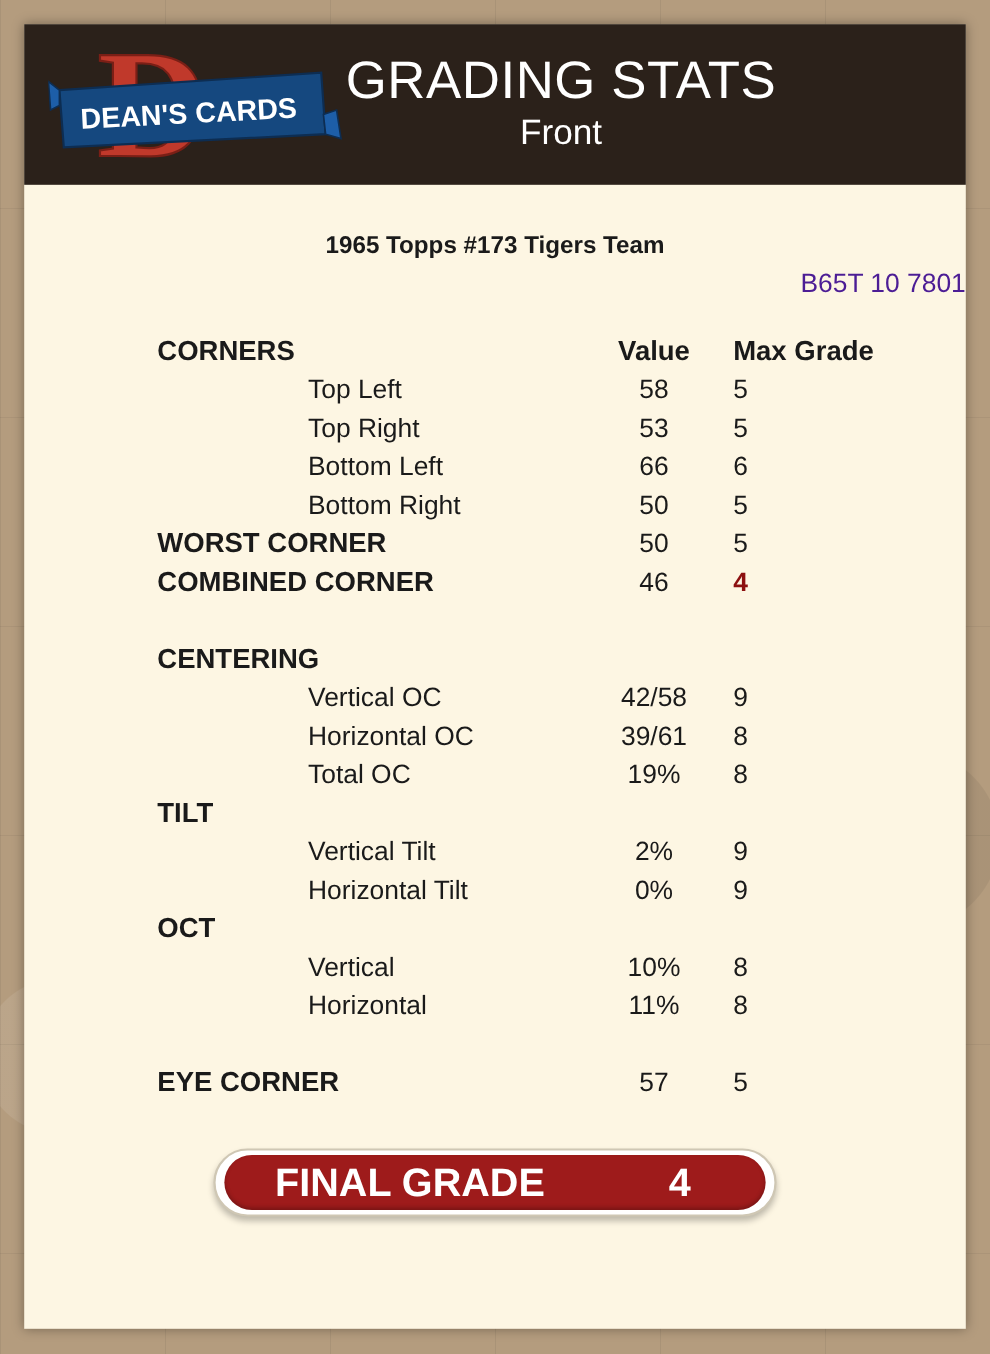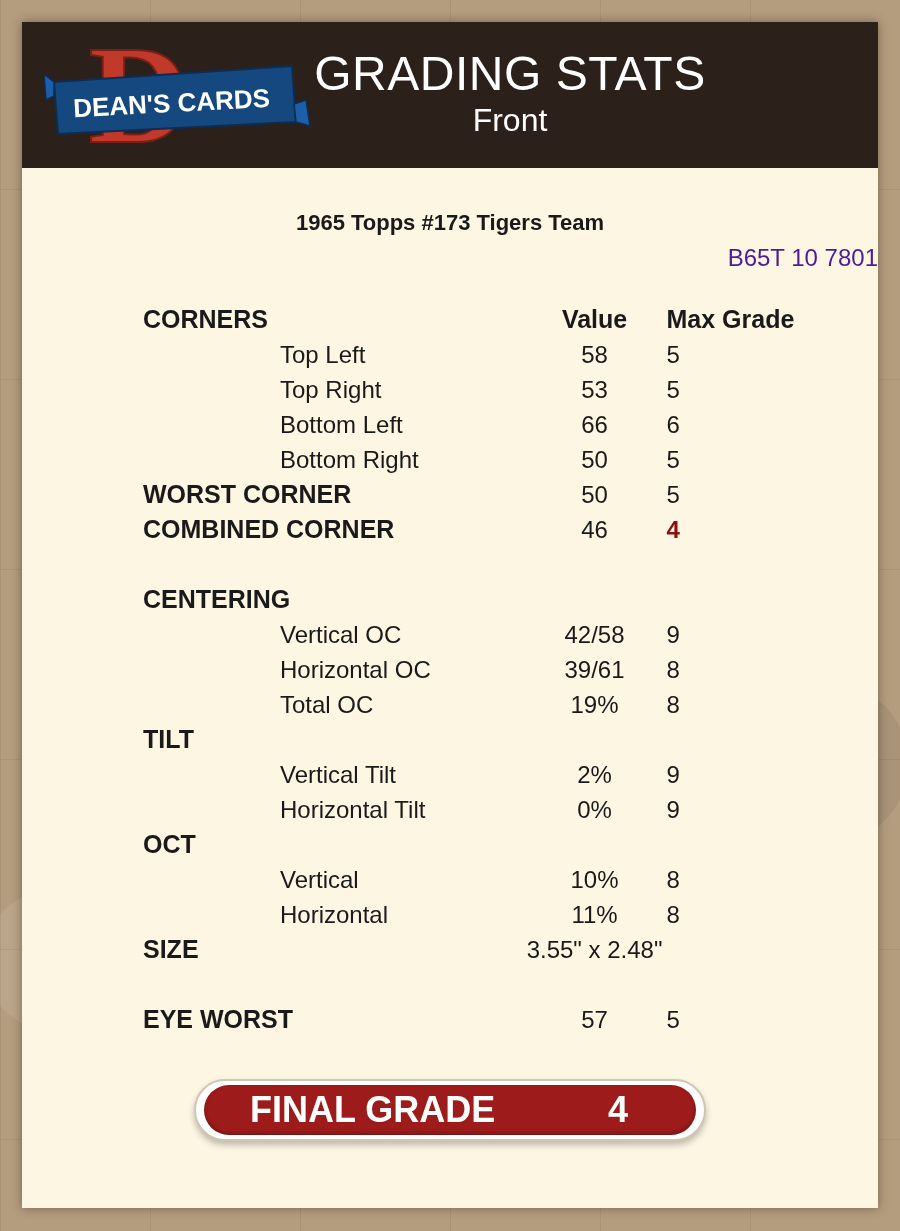--- a/index.html
+++ b/index.html
@@ -279,32 +279,27 @@
           <td class="c-label indent">Vertical</td>
           <td class="c-value">10%</td>
           <td class="c-grade">8</td>
         </tr>
         <tr>
           <td class="c-label indent">Horizontal</td>
           <td class="c-value">11%</td>
           <td class="c-grade">8</td>
         </tr>
 
-        <tr>
-          <td class="c-label"><span class="hdr-label">SIZE</span></td>
-          <td class="c-value size-val">3.55" x 2.48"</td>
-          <td class="c-grade"></td>
-        </tr>
 
         <tr class="spacer-row">
             <td colspan="3"></td>
           </tr>
 
         <tr>
-          <td class="c-label"><span class="hdr-label">EYE WORST</span></td>
+          <td class="c-label"><span class="hdr-label">EYE CORNER</span></td>
           <td class="c-value">57</td>
           <td class="c-grade">5</td>
         </tr>
       </tbody>
     </table>
 
     <div class="final-wrap">
       <div class="final-pill">
         <span class="fg-label">FINAL GRADE</span>
         <span class="fg-value">4</span>

